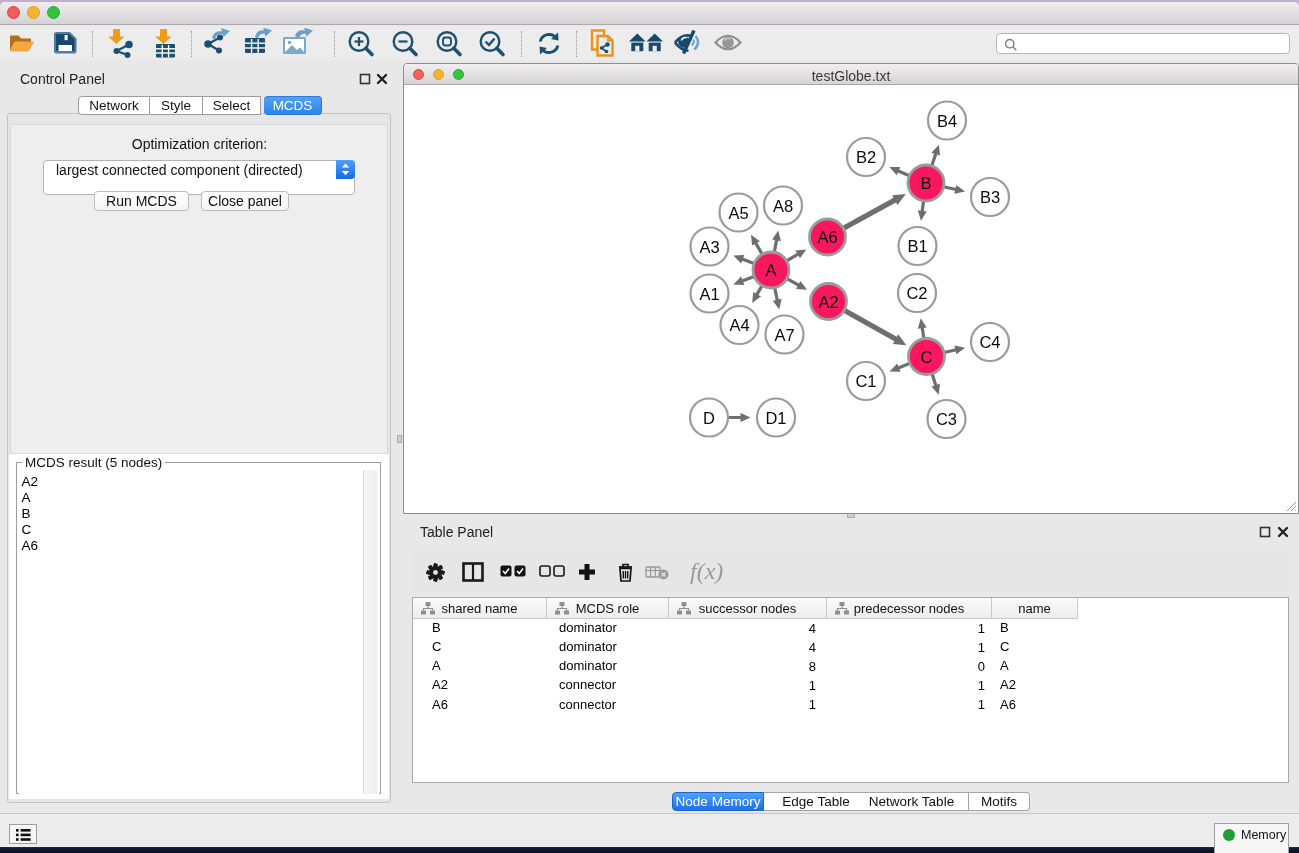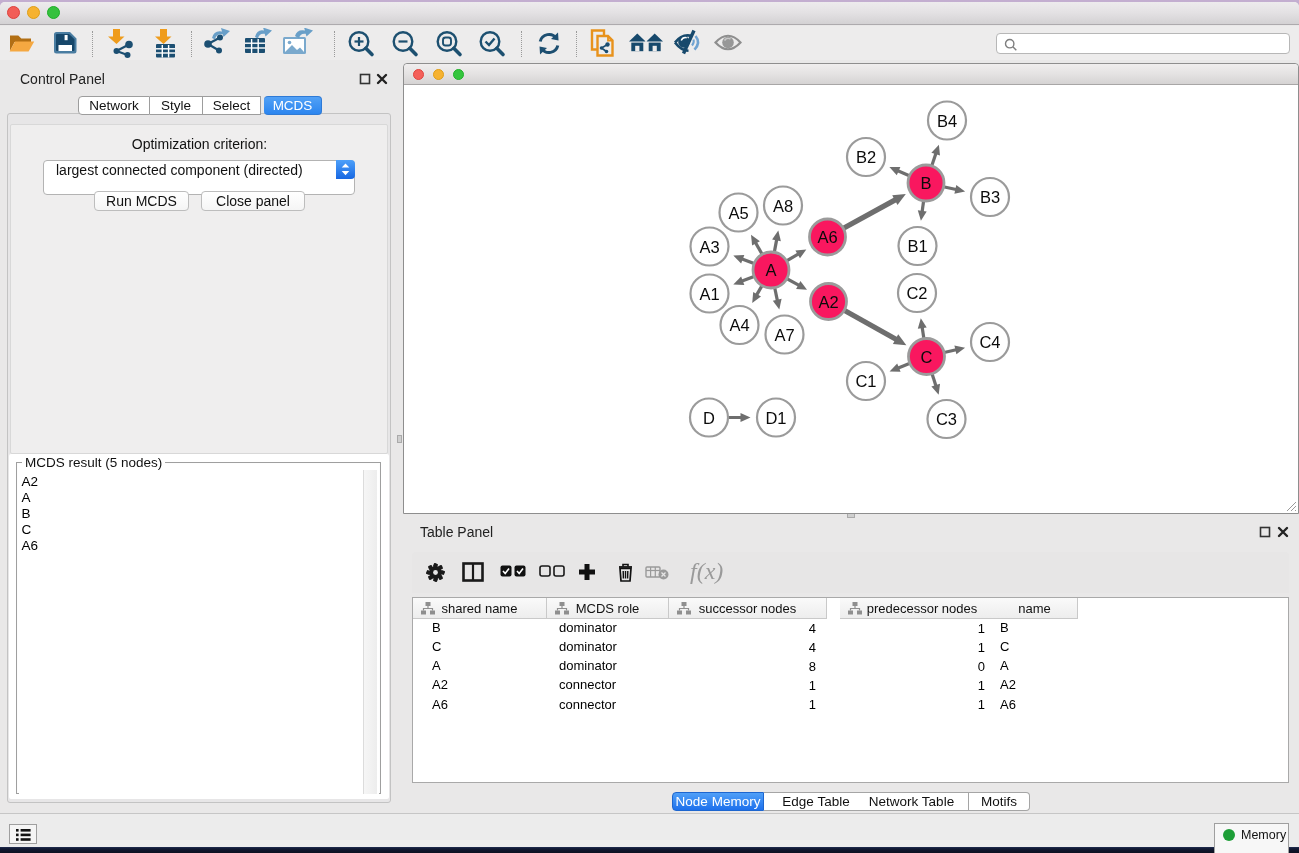--- a/index.html
+++ b/index.html
@@ -207,40 +207,41 @@
 <div style="position:absolute;left:0;top:136px;width:399px;text-align:center;font-size:14px;color:#111;">Optimization criterion:</div>
 <div style="position:absolute;left:43px;top:160px;width:312px;height:35px;background:#fff;border:1px solid #b3b3b3;border-radius:4px;">
   <div style="position:absolute;left:12px;top:1px;font-size:14px;color:#111;">largest connected component (directed)</div>
   <div style="position:absolute;right:-1px;top:-1px;width:19px;height:19px;background:linear-gradient(180deg,#4da0fa,#1767e2);border-radius:0 4px 4px 0;">
     <svg width="19" height="19" viewBox="0 0 19 19">
         <path d="M5.7,7.6 L9.5,3.4 L13.3,7.6 Z M5.7,11 L9.5,15.2 L13.3,11 Z" fill="#fff"></path>
       </svg>
   </div>
 </div>
 <div class="uibtn" style="left:94px;top:191px;width:95px;height:20px;line-height:19px;">Run MCDS</div>
-<div class="uibtn" style="left:201px;top:191px;width:104px;height:20px;line-height:19px;">Close panel</div>
+<div class="uibtn" style="left:201px;top:191px;width:88px;height:20px;line-height:19px;">Close panel</div>
 <div id="cp-results"></div>
 <div id="mcds-fs">
   <div class="bord"></div>
   <div class="leg">MCDS result (5 nodes)</div>
   <div id="mcds-list">
     <div id="mcds-scroll"></div>
     <div class="it" style="top:4.5px;">A2</div>
     <div class="it" style="top:20.5px;">A</div>
     <div class="it" style="top:36.5px;">B</div>
     <div class="it" style="top:52.5px;">C</div>
     <div class="it" style="top:68.5px;">A6</div>
   </div>
 </div>
 
 <div style="position:absolute;left:397px;top:435px;width:5px;height:8px;background:#cfcfcf;border:1px solid #aaa;"></div>
 <div style="position:absolute;left:847px;top:513px;width:8px;height:5px;background:#cfcfcf;border:1px solid #aaa;"></div>
 
 <div id="gwin">
   <div id="gwin-title">
+    <div class="t">testGlobe.txt</div>
     <div class="light" style="left:9px;top:5px;width:11px;height:11px;background:#f4605a;border:1px solid #e0443e;"></div>
     <div class="light" style="left:29px;top:5px;width:11px;height:11px;background:#f6b231;border:1px solid #e09e16;"></div>
     <div class="light" style="left:49px;top:5px;width:11px;height:11px;background:#35c53e;border:1px solid #20b22a;"></div>
   </div>
   <div id="gcanvas">
 <svg width="894" height="427" viewBox="0 0 894 427">
 <line x1="367.0" y1="184.0" x2="336.8" y2="195.5" stroke="#6e6e6e" stroke-width="3.2"></line>
 <polygon points="329.3,198.4 337.1,190.6 340.3,199.0" fill="#6e6e6e"></polygon>
 <line x1="367.0" y1="184.0" x2="336.8" y2="172.5" stroke="#6e6e6e" stroke-width="3.2"></line>
 <polygon points="329.3,169.6 340.3,169.0 337.1,177.4" fill="#6e6e6e"></polygon>
@@ -417,21 +418,21 @@
       <svg style="position:absolute;left:8px;top:4px" width="14" height="13" viewBox="0 0 14 13">
         <g fill="#8f8f8f">
           <rect x="4.5" y="0" width="5" height="4"></rect>
           <rect x="0" y="8.5" width="5" height="4"></rect>
           <rect x="9" y="8.5" width="5" height="4"></rect>
           <path d="M7,4 V6.5 M2.5,8.5 V6.5 H11.5 V8.5" stroke="#8f8f8f" stroke-width="1.2" fill="none"></path>
         </g>
       </svg>
       <div class="lbl">successor nodes</div>
     </div>
-<div class="th" style="left:427px;width:165px">
+<div class="th" style="left:414px;width:165px">
       <svg style="position:absolute;left:8px;top:4px" width="14" height="13" viewBox="0 0 14 13">
         <g fill="#8f8f8f">
           <rect x="4.5" y="0" width="5" height="4"></rect>
           <rect x="0" y="8.5" width="5" height="4"></rect>
           <rect x="9" y="8.5" width="5" height="4"></rect>
           <path d="M7,4 V6.5 M2.5,8.5 V6.5 H11.5 V8.5" stroke="#8f8f8f" stroke-width="1.2" fill="none"></path>
         </g>
       </svg>
       <div class="lbl">predecessor nodes</div>
     </div>

